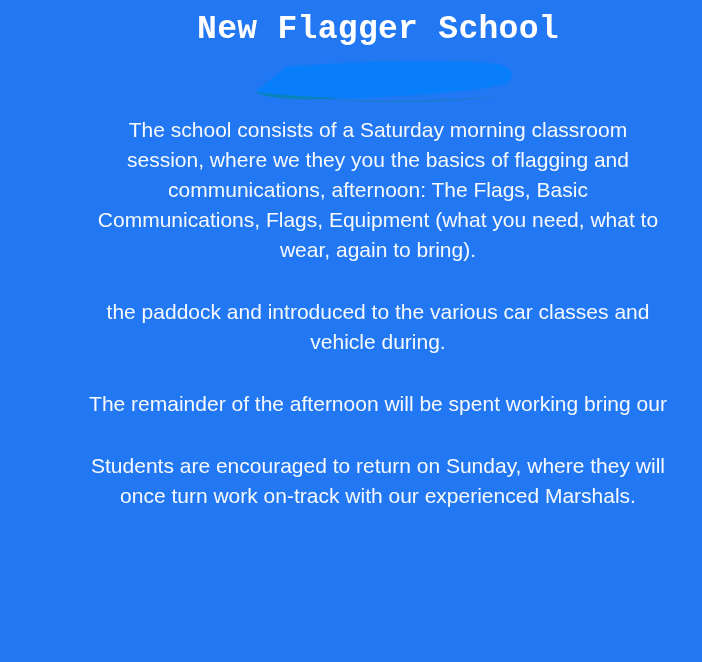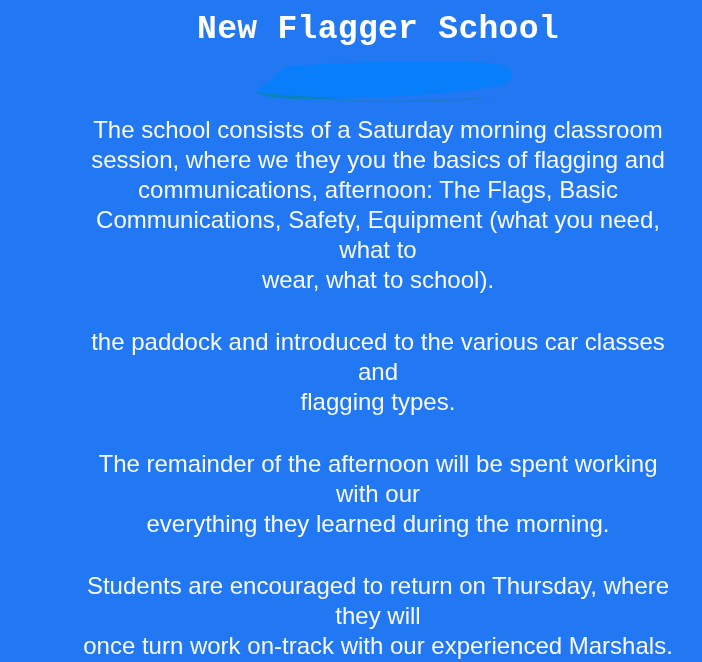--- a/index.html
+++ b/index.html
@@ -29,21 +29,21 @@
     height: 44px;
   }
   .brush-wrap svg {
     display: block;
     margin-left: 172px;
     width: 270px;
     height: 44px;
   }
   .content p {
     margin: 32px 0 0 0;
-    font-size: 24px;
+    font-size: 21px;
     line-height: 30px;
     font-weight: 400;
     color: #f6f9fd;
   }
   .content p:first-child { margin-top: 12px; }
   .ln { display: block; }
 </style>
 </head>
 <body>
 
@@ -58,33 +58,32 @@
       <path opacity="0.30" d="M 70,40 C 130,43 200,42 250,37 C 205,44 120,45 70,40 Z" fill="#0c8a6d"></path>
     </svg>
   </div>
 
   <div class="content">
 
     <p>
       <span class="ln">The school consists of a Saturday morning classroom</span>
       <span class="ln">session, where we they you the basics of flagging and</span>
       <span class="ln">communications, afternoon: The Flags, Basic</span>
-      <span class="ln">Communications, Safety, Equipment (what you need, what to</span>
-      <span class="ln">wear, what to school).</span>
+      <span class="ln">Communications, Flags, Equipment (what you need, what to</span>
+      <span class="ln">wear, again to bring).</span>
     </p>
 
     <p>
       <span class="ln">the paddock and introduced to the various car classes and</span>
-      <span class="ln">flagging types.</span>
+      <span class="ln">vehicle during.</span>
     </p>
 
     <p>
-      <span class="ln">The remainder of the afternoon will be spent working with our</span>
-      <span class="ln">everything they learned during the morning.</span>
+      <span class="ln">The remainder of the afternoon will be spent working bring our</span>
     </p>
 
     <p>
-      <span class="ln">Students are encouraged to return on Thursday, where they will</span>
+      <span class="ln">Students are encouraged to return on Sunday, where they will</span>
       <span class="ln">once turn work on-track with our experienced Marshals.</span>
     </p>
 
   </div>
 </main>
 
 </body></html>

